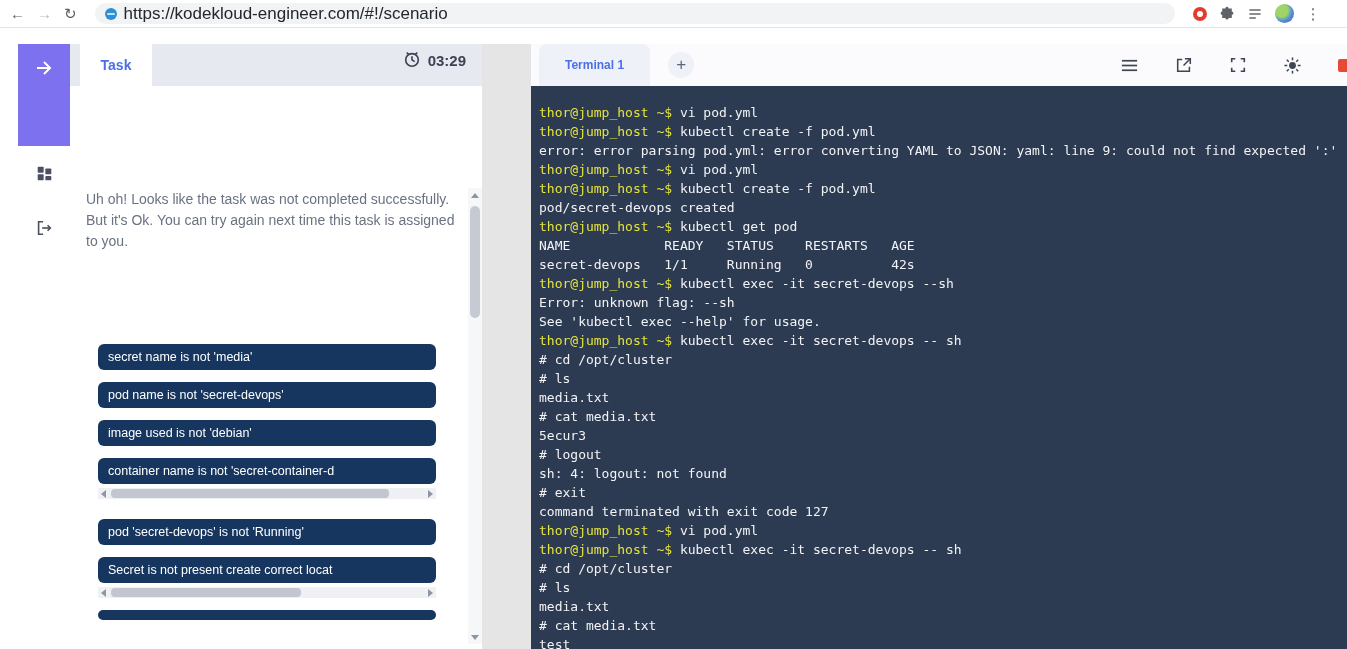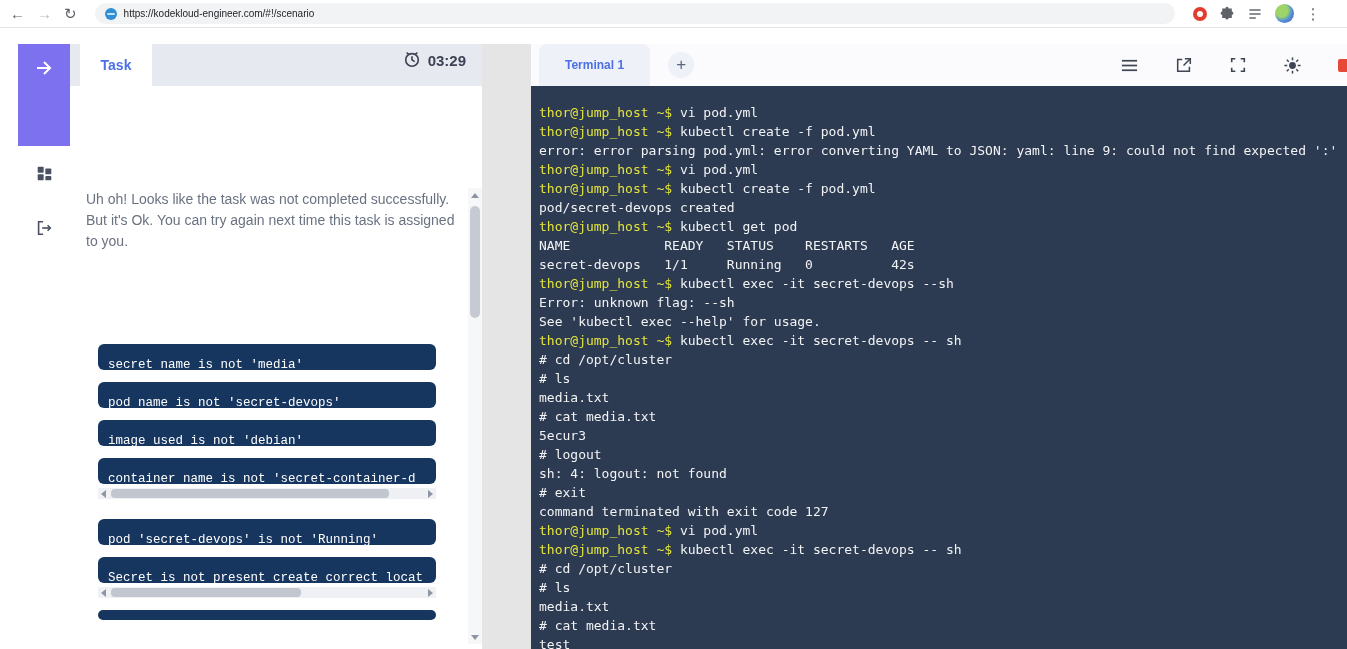--- a/index.html
+++ b/index.html
@@ -6,21 +6,21 @@
   html,body { width:1347px; height:649px; font-family:"Liberation Sans",sans-serif; background:#fff; }
   .screen { position:relative; width:1347px; height:649px; overflow:hidden; background:#fff; }
 
   
   .chrome { position:absolute; top:0; left:0; width:100%; height:28px; background:#fff;
             border-bottom:1px solid #e3e5e8; display:flex; align-items:center; padding:0 10px; gap:12px; }
   .nav-ic { font-size:15px; color:#5f6368; line-height:1; cursor:pointer; }
   .nav-ic.dim { color:#b6b9be; }
   .urlbar { flex:1; height:21px; background:#f1f3f4; border-radius:11px; display:flex;
             align-items:center; padding:0 10px; gap:7px; margin:0 6px; max-width:1080px; }
-  .url-text { font-size:10px; color:#24262b; white-space:nowrap; overflow:hidden; }
+  .url-text { font-size:17px; color:#24262b; white-space:nowrap; overflow:hidden; }
   .site-ic { width:12px; height:12px; border-radius:50%; background:#2f8fd4; flex:0 0 auto; position:relative; }
   .site-ic::after{ content:""; position:absolute; left:2px; top:5px; width:8px; height:2px; background:#bfe3f7; border-radius:1px;}
   .ext-red { width:14px; height:14px; border-radius:50%; border:4px solid #e33b2e; background:#fff; }
   .avatar { width:19px; height:19px; border-radius:50%;
             background:radial-gradient(circle at 35% 35%, #9fd468 0 35%, #4f8edb 60%, #6a4fb3 100%); }
   .dots { font-size:15px; color:#5f6368; }
 
   .main { position:absolute; top:44px; left:0; width:1347px; height:621px; background:#e5e5e5;margin-left:18px; }
 
   
@@ -42,22 +42,22 @@
   .task-content { position:relative; height:424px; background:#fff; }
   .task-message { position:absolute; left:16px; top:103px; width:372px; font-size:14px;
                   line-height:1.5; color:#6a7282; }
   .status-badge { position:absolute; left:18px; top:183px; width:118px; height:40px; background:#fff;
                   border:1px solid #f3b3c0; border-radius:4px; display:flex; align-items:center;
                   justify-content:space-between; padding:0 12px; color:#e73c5f;
                   font-size:12.5px; font-weight:700; }
   .badge-x { cursor:pointer; font-size:13px; }
   .checks { position:absolute; left:28px; top:258px; width:338px; }
   .check-pill { height:26px; border-radius:6px; background:#16365f; color:#fff;
-                font-family:Liberation Mono, monospace; font-size:12.5px; line-height:26px;
-                padding:8px 10px; margin-bottom:12px; white-space:nowrap; overflow:hidden; }
+                font-family:Liberation Sans, sans-serif; font-size:12.5px; line-height:26px;
+                padding:0 10px; margin-bottom:12px; white-space:nowrap; overflow:hidden; }
   .check-pill.trunc { margin-bottom:4px; }
   .h-scroll { display:flex; align-items:center; height:11px; margin:0 0 20px 0; }
   .h-arrow { width:11px; height:11px; background:#f0f1f4; display:flex; align-items:center; justify-content:center; }
   .h-arrow::before { content:""; width:0; height:0; border-top:4px solid transparent; border-bottom:4px solid transparent; }
   .h-arrow.left::before  { border-right:5px solid #8e95a3; }
   .h-arrow.right::before { border-left:5px solid #8e95a3; }
   .h-track { flex:1; height:11px; background:#eef0f3; position:relative; }
   .h-thumb { position:absolute; left:2px; top:1px; height:9px; background:#c2c6cf; border-radius:4px; }
   .check-partial { position:absolute; left:28px; top:524px; width:338px; height:10px;
                    border-radius:7px; background:#16365f; }

